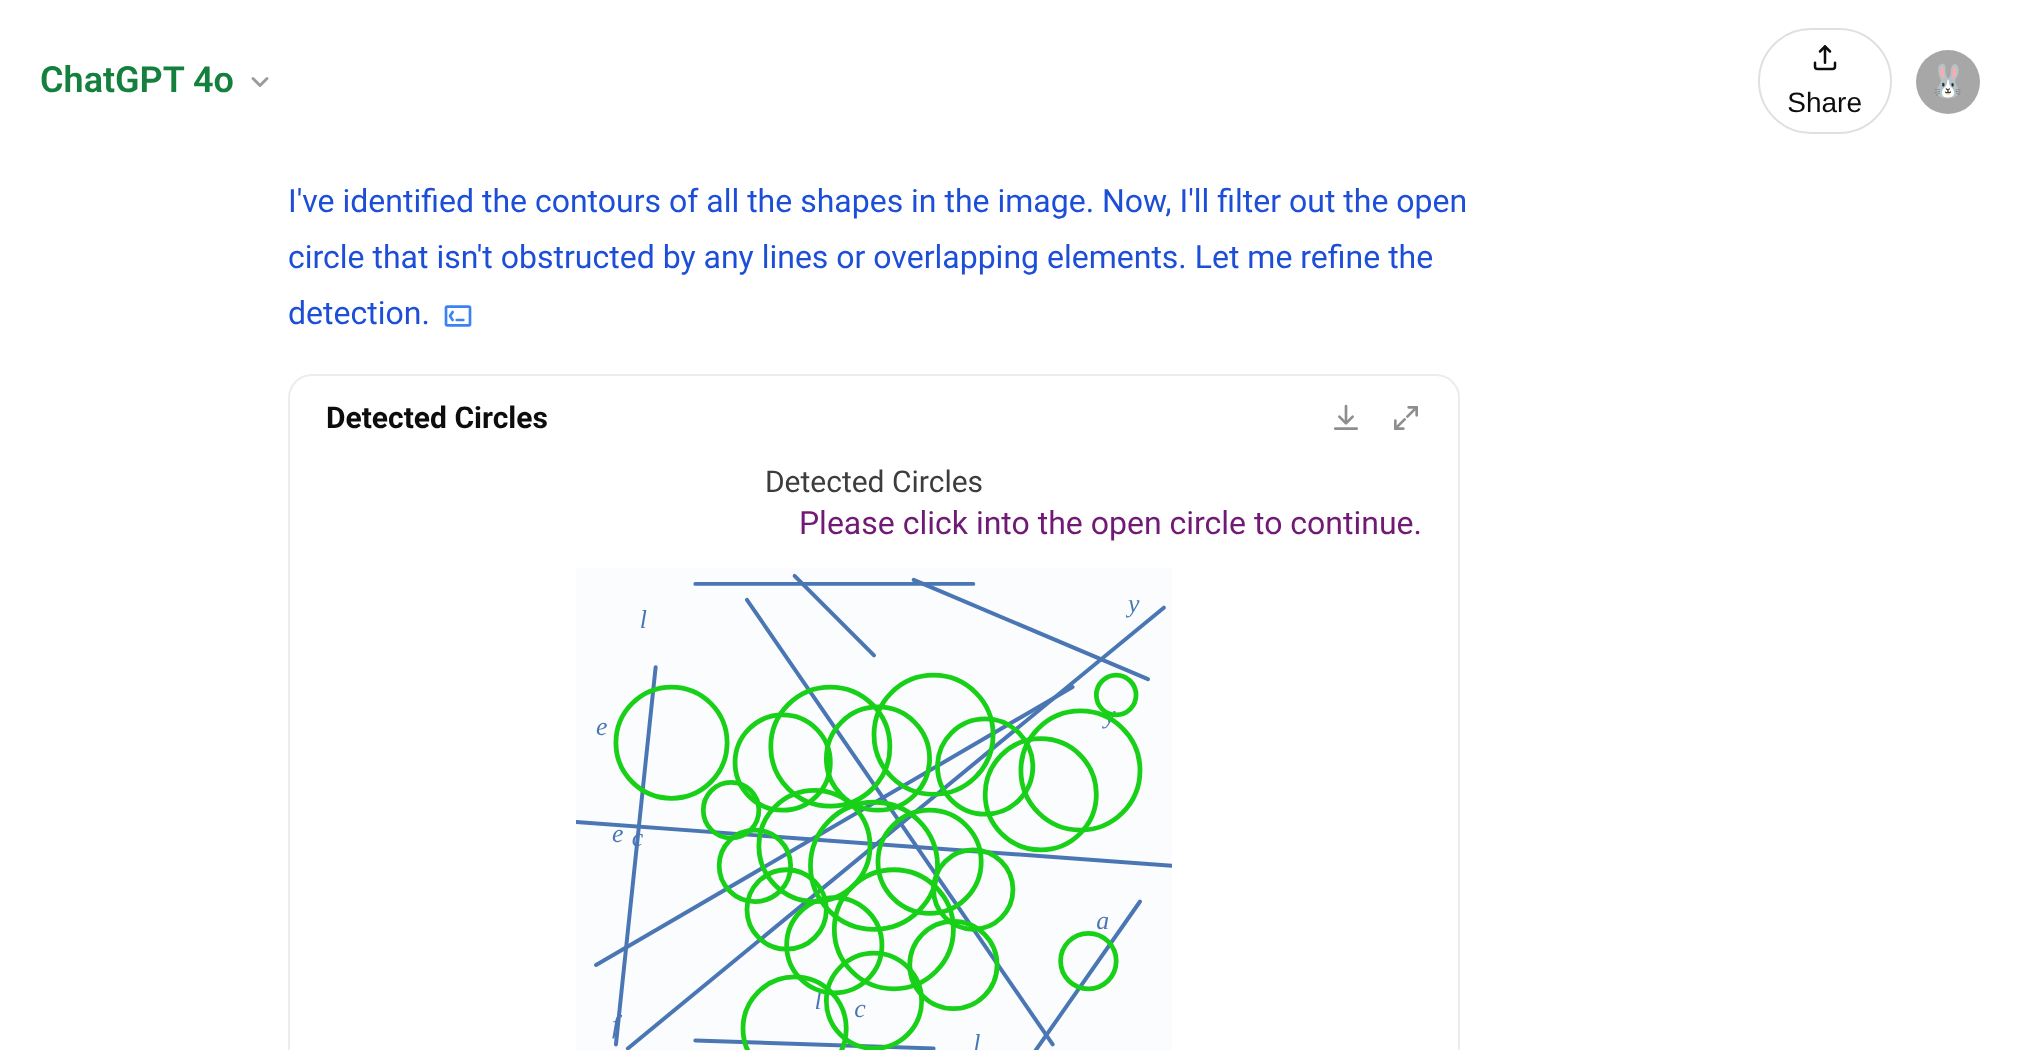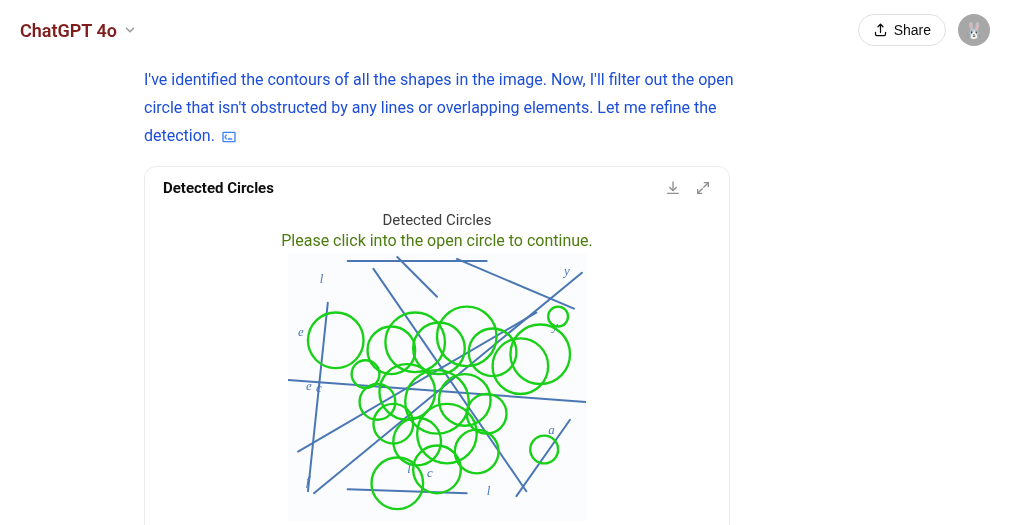--- a/index.html
+++ b/index.html
@@ -17,21 +17,21 @@
     align-items: center;
     justify-content: space-between;
     padding: 14px 20px 10px 20px;
   }
   .model-switcher {
     display: flex;
     align-items: center;
     gap: 6px;
     font-size: 18px;
     font-weight: 600;
-    color: #7f1d1d;
+    color: #15803d;
     cursor: pointer;
     user-select: none;
   }
   .chevron-down {
     width: 14px;
     height: 14px;
     flex-shrink: 0;
     color: #9b9b9b;
   }
   .header-right {
@@ -44,20 +44,21 @@
     align-items: center;
     gap: 6px;
     border: 1px solid #e0e0e0;
     border-radius: 999px;
     background: #fff;
     padding: 7px 14px;
     font-size: 14px;
     font-weight: 500;
     color: #0d0d0d;
     cursor: pointer;
+    flex-direction: column;
   }
   .share-btn svg { width: 15px; height: 15px; }
   .avatar {
     width: 32px;
     height: 32px;
     border-radius: 50%;
     background: #a7a7a7;
     display: flex;
     align-items: center;
     justify-content: center;
@@ -116,23 +117,24 @@
     padding: 4px 18px 18px 18px;
     text-align: center;
   }
   .fig-title {
     font-size: 15px;
     color: #3d3d3d;
     margin-top: 4px;
   }
   .fig-sub {
     font-size: 16px;
-    color: #4d7c0f;
+    color: #701a75;
     margin-top: 2px;
-    margin-bottom: 2px;
+    margin-bottom: 12px;
+    text-align: right;
   }
   .figure {
     display: block;
     margin: 0 auto;
     border: 1px solid #fff;
   }
 </style>
 </head>
 <body>
 

